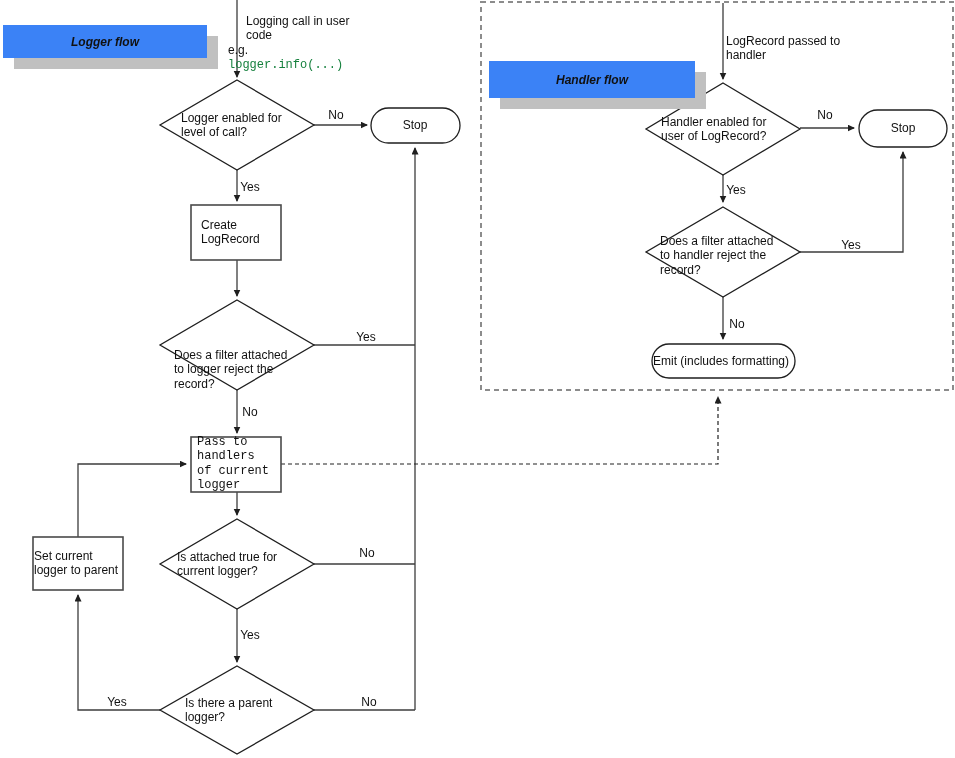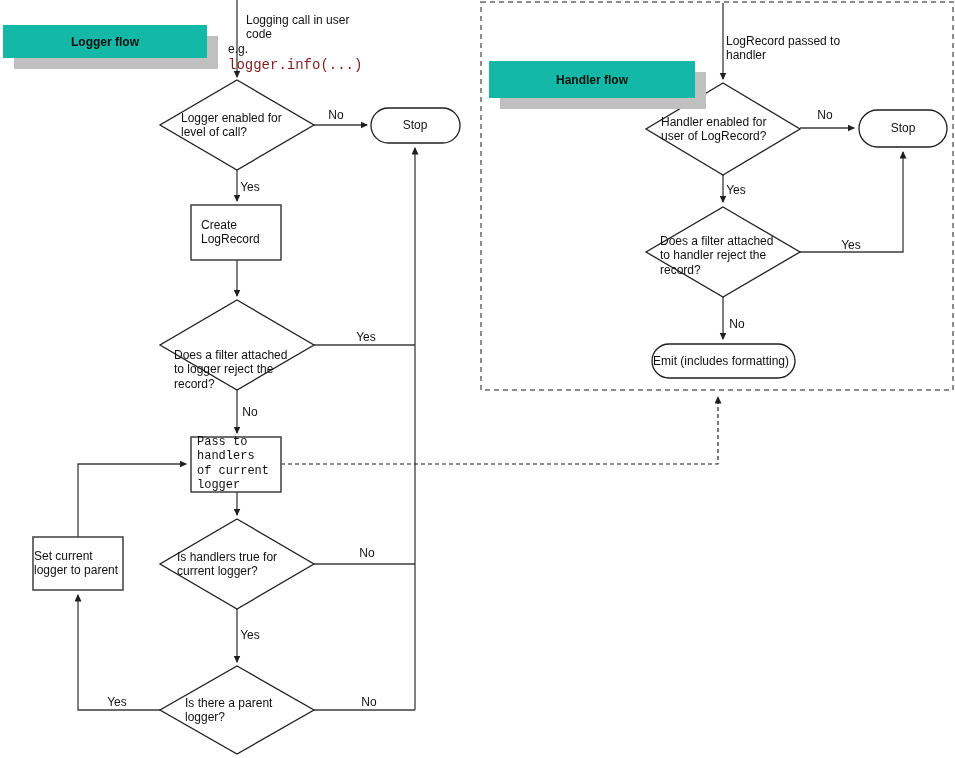--- a/index.html
+++ b/index.html
@@ -7,26 +7,26 @@
     position:relative;width:955px;height:758px;background:#ffffff;
     font-family:"Liberation Sans",sans-serif;font-size:12px;color:#111;
     overflow:hidden;
   }
   svg.canvas{position:absolute;left:0;top:0;}
   .ctr{
     position:absolute;transform:translate(-50%,-50%);
     text-align:left;line-height:1.2;white-space:normal;
   }
   .flag{
-    position:absolute;background:#14b8a6;box-shadow:11px 11px 0 #c0c0c0;
-    font-weight:bold;display:flex;align-items:center;justify-content:center;
+    position:absolute;background:#3b82f6;box-shadow:11px 11px 0 #c0c0c0;
+    font-weight:bold;display:flex;align-items:center;justify-content:center;font-style:italic;
   }
   .mono{
     font-family:"Liberation Mono","DejaVu Sans Mono",monospace;
-    font-size:14px;color:#7f1d1d;white-space:nowrap;display:block;margin-top:1px;
+    font-size:12px;color:#15803d;white-space:nowrap;display:block;margin-top:1px;
   }
   .note-line{margin:0 auto;}
   .elbl{position:absolute;transform:translate(-50%,-50%);white-space:nowrap;}
 </style>
 </head>
 <body>
 
 <div class="stage">
 
   <svg class="canvas" width="955" height="758" viewBox="0 0 955 758">
@@ -94,21 +94,21 @@
     <span class="mono">logger.info(...)</span>
   </div>
 
   <div class="ctr" style="left:789px;top:48px;width:126px;">LogRecord passed to handler</div>
 
   <div class="ctr" style="left:237px;top:125px;width:112px;">Logger enabled for level of call?</div>
   <div class="ctr" style="left:415px;top:125px;">Stop</div>
   <div class="ctr" style="left:236px;top:232px;width:70px;">Create LogRecord</div>
   <div class="ctr" style="left:237px;top:345px;width:126px;margin-top:25px;">Does a filter attached to logger reject the record?</div>
   <div class="ctr" style="left:236px;top:464px;width:78px;font-family:Liberation Mono, monospace;">Pass to handlers of current logger</div>
-  <div class="ctr" style="left:237px;top:564px;width:120px;">Is handlers true for current logger?</div>
+  <div class="ctr" style="left:237px;top:564px;width:120px;">Is attached true for current logger?</div>
   <div class="ctr" style="left:237px;top:710px;width:104px;">Is there a parent logger?</div>
   <div class="ctr" style="left:78px;top:563px;width:88px;">Set current logger to parent</div>
 
   <div class="ctr" style="left:723px;top:129px;width:124px;">Handler enabled for user of LogRecord?</div>
   <div class="ctr" style="left:903px;top:128px;">Stop</div>
   <div class="ctr" style="left:723px;top:256px;width:126px;">Does a filter attached to handler reject the record?</div>
   <div class="ctr" style="left:723px;top:361px;width:140px;">Emit (includes formatting)</div>
 
   <div class="elbl" style="left:336px;top:115px;">No</div>
   <div class="elbl" style="left:250px;top:187px;">Yes</div>

